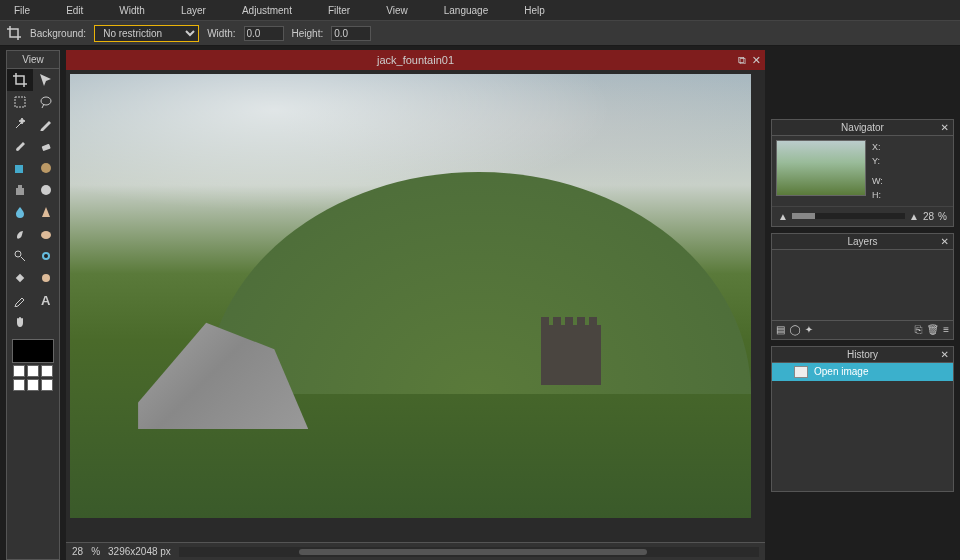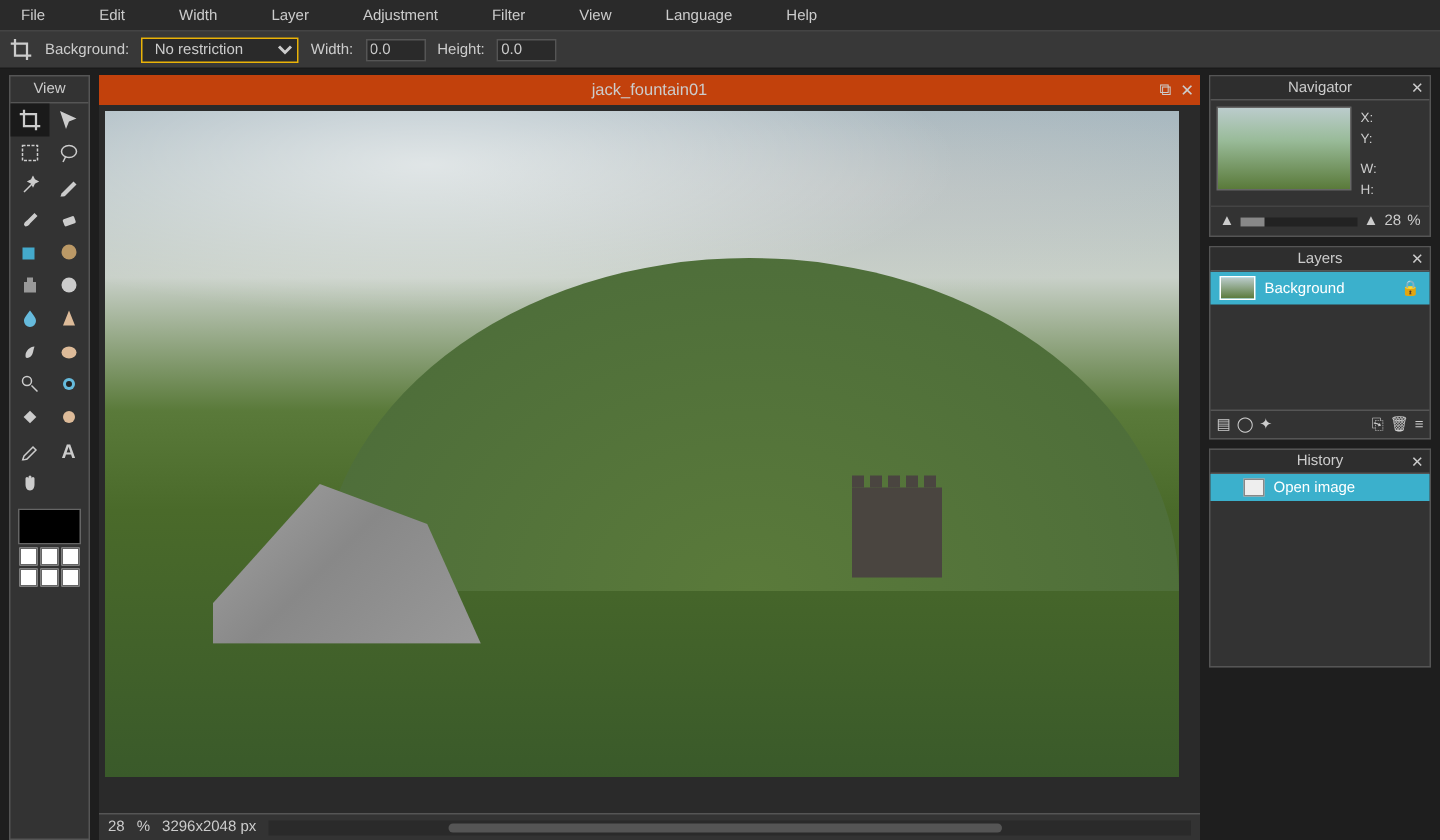--- a/index.html
+++ b/index.html
@@ -24,36 +24,36 @@
 .toolgrid { display: grid; grid-template-columns: 1fr 1fr; }
 .tool { height: 22px; display: flex; align-items: center; justify-content: center; cursor: pointer; }
 .tool.sel { background: #1a1a1a; }
 .swatches { padding: 4px; }
 .swatch-big { width: 42px; height: 24px; background: #000; border: 1px solid #666; margin: 2px auto; }
 .swatch-row { display: flex; justify-content: center; gap: 2px; margin-top: 2px; }
 .swatch-sm { width: 12px; height: 12px; background: #fff; border: 1px solid #666; }
 
 
 .canvas-wrap { flex: 1; margin: 4px 6px 0 6px; display: flex; flex-direction: column; }
-.doc-title { height: 20px; background: #c2410c; display: flex; align-items: center; justify-content: center; position: relative; font-size: 11px; }
+.doc-title { height: 20px; background: #7f1d1d; display: flex; align-items: center; justify-content: center; position: relative; font-size: 11px; }
 .doc-ctrl { position: absolute; right: 4px; display: flex; gap: 6px; }
 .canvas { flex: 1; background: #2a2a2a; position: relative; overflow: hidden; }
 .photo { position: absolute; inset: 4px 14px 24px 4px; background: linear-gradient(180deg, #a8b8c0 0%, #c8d0c8 25%, #5a7a3a 45%, #4a6a2a 60%, #3a5a2a 100%); }
 .photo::before { content: ""; position: absolute; top: 0; left: 0; right: 0; height: 40%; background: radial-gradient(ellipse at 30% 20%, rgba(255,255,255,0.6), transparent 50%), radial-gradient(ellipse at 70% 30%, rgba(200,200,200,0.5), transparent 40%); }
 .photo::after { content: ""; position: absolute; bottom: 20%; left: 10%; width: 25%; height: 30%; background: linear-gradient(135deg, #aaa 0%, #888 50%, #999 100%); clip-path: polygon(0 80%, 40% 20%, 80% 40%, 100% 100%, 0 100%); }
 .hill { position: absolute; top: 22%; left: 20%; right: 0; height: 50%; background: radial-gradient(ellipse at 50% 100%, #5a7a3a, #4a6a3a); border-radius: 50% 50% 0 0 / 100% 100% 0 0; }
 .castle { position: absolute; bottom: 30%; right: 22%; width: 60px; height: 60px; background: #4a4540; }
 .castle::before { content:""; position:absolute; top:-8px; left:0; right:0; height:8px; background: repeating-linear-gradient(90deg,#4a4540 0 8px,transparent 8px 12px); }
 .statusbar { height: 18px; background: #333; display: flex; align-items: center; padding: 0 6px; gap: 8px; font-size: 10px; border-top: 1px solid #555; }
 .vscroll { position: absolute; right: 0; top: 0; bottom: 20px; width: 12px; background: #2a2a2a; }
 .hscroll { position: absolute; bottom: 0; left: 0; right: 12px; height: 12px; background: #2a2a2a; }
 .hscroll::after { content:""; position:absolute; left:120px; top:2px; bottom:2px; width:60%; background:#555; border-radius:4px; }
 
 
-.panels { width: 148px; margin: 4px 6px 0 0; display: flex; flex-direction: column; gap: 6px; }
+.panels { width: 183px; margin: 4px 6px 0 0; display: flex; flex-direction: column; gap: 6px; justify-content: center; }
 .panel { background: #333; border: 1px solid #555; }
 .panel-h { height: 16px; background: #2e2e2e; display: flex; align-items: center; justify-content: center; position: relative; font-size: 10px; border-bottom: 1px solid #555; }
 .panel-h .x { position: absolute; right: 4px; cursor: pointer; }
 .nav-body { display: flex; padding: 4px; gap: 6px; }
 .nav-thumb { width: 90px; height: 56px; background: linear-gradient(180deg,#bcc 0%,#9b9 40%,#5a7a3a 100%); border: 1px solid #666; }
 .nav-info { font-size: 9px; line-height: 14px; }
 .nav-zoom { display: flex; align-items: center; gap: 4px; padding: 4px 6px; border-top: 1px solid #444; }
 .nav-zoom .bar { flex: 1; height: 6px; background: #222; position: relative; }
 .nav-zoom .bar::after { content:""; position:absolute; left:0; top:0; bottom:0; width:20%; background:#888; }
 .layer-row { display: flex; align-items: center; background: #3bb0cc; color: #fff; padding: 3px 6px; gap: 6px; font-size: 10px; }
@@ -284,25 +284,20 @@
         <span>28</span>
         <span>%</span>
       </div>
     </div>
 
     <div class="panel">
       <div class="panel-h">
           <span>Layers</span>
           <span class="x">✕</span>
         </div>
-      <div class="layer-row">
-        <div class="layer-thumb"></div>
-        <span>Background</span>
-        <span class="layer-lock">🔒</span>
-      </div>
       <div class="layer-body"></div>
       <div class="layer-foot">
         <span>▤</span>
         <span>◯</span>
         <span>✦</span>
         <span class="sp"></span>
         <span>⎘</span>
         <span>🗑</span>
         <span>≡</span>
       </div>

